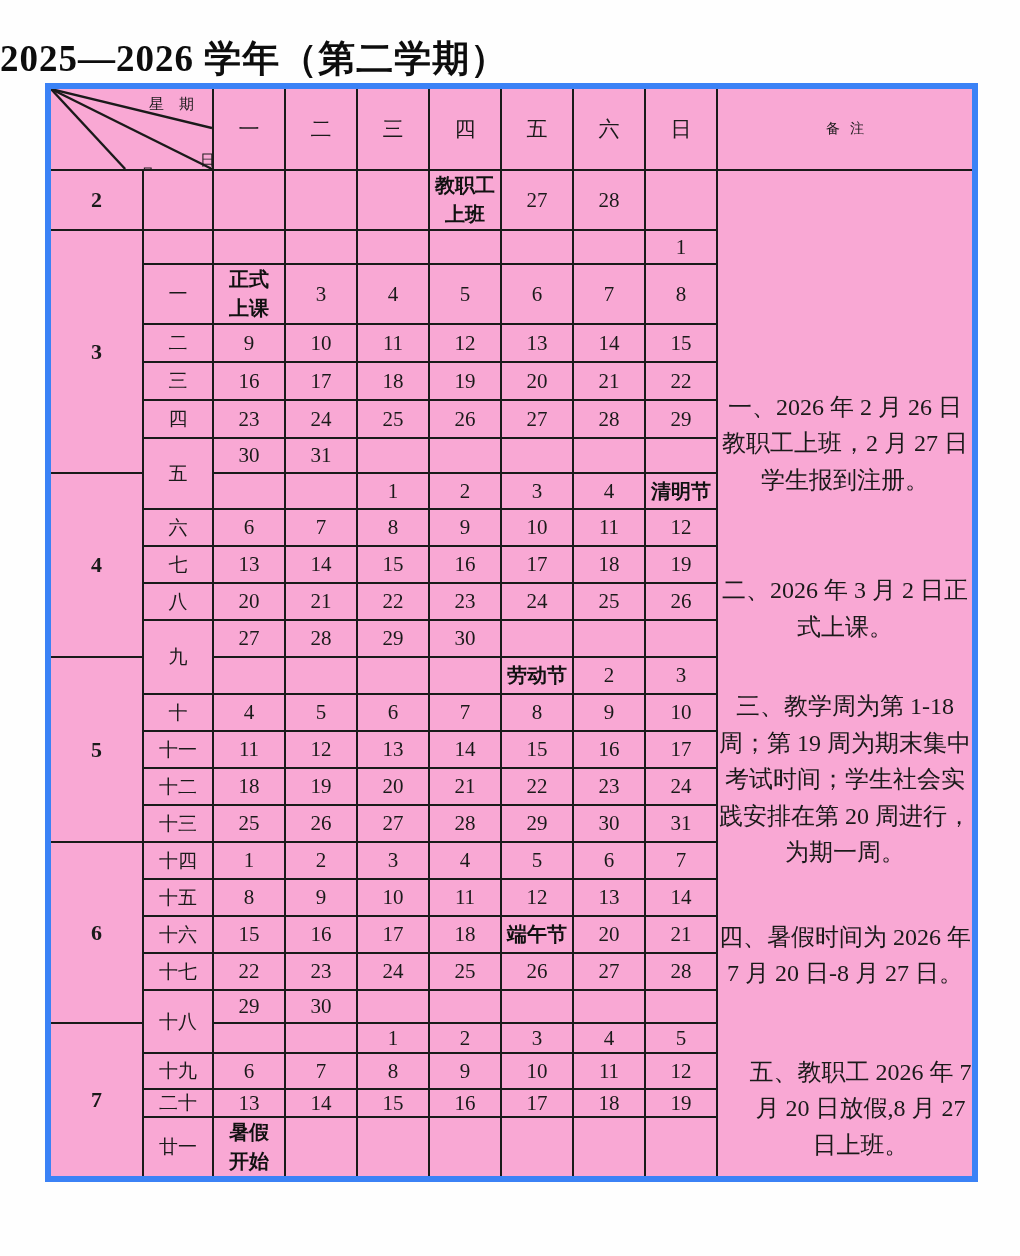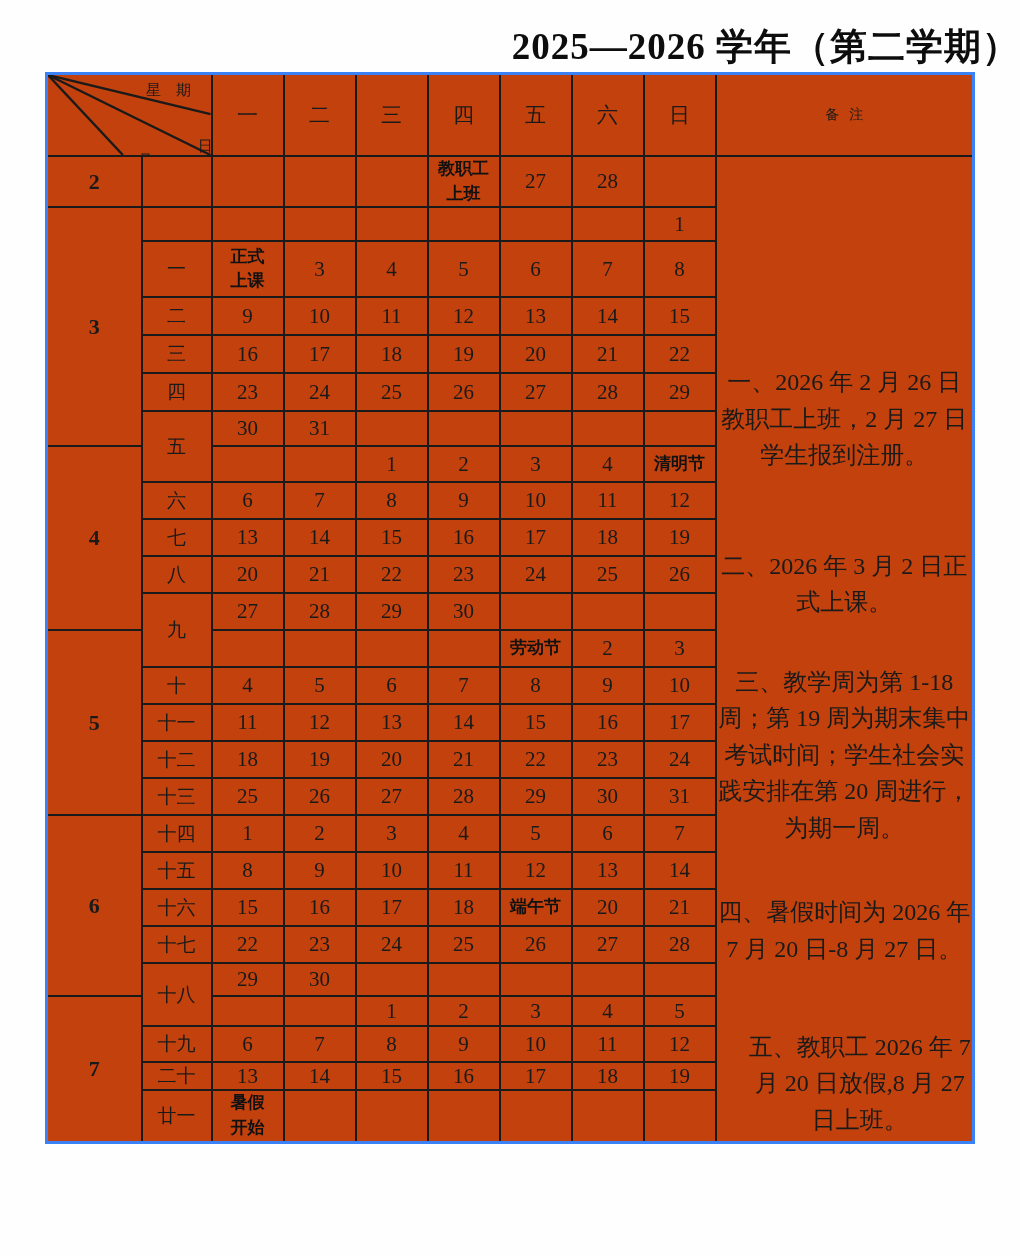--- a/index.html
+++ b/index.html
@@ -2,27 +2,27 @@
 <html><head>
 <meta charset="utf-8">
 <style>
   html,body{margin:0;padding:0;}
   body{
     width:1020px;height:1256px;background:#fefefe;position:relative;
     font-family:"Liberation Serif","DejaVu Serif",serif;color:#1a1a1a;
     overflow:hidden;
   }
   .title{
-    text-align:right;padding-top:22px;font-size:37px;font-weight:bold;
-    letter-spacing:1px;color:#0d0d0d;margin-left:12px;
+    text-align:left;padding-top:34px;font-size:37px;font-weight:bold;
+    letter-spacing:1px;color:#0d0d0d;
   }
   table#cal{
-    position:absolute;left:45px;top:72px;
-    border-collapse:collapse;table-layout:fixed;background:#c2410c;
-    border:3px solid #3b82f6;
+    position:absolute;left:45px;top:83px;
+    border-collapse:collapse;table-layout:fixed;background:#f9a8d4;
+    border:6px solid #3b82f6;
   }
   #cal th,#cal td{
     border:2px solid #1a1a1a;padding:0;text-align:center;vertical-align:middle;
     overflow:hidden;
   }
   thead th{height:80px;font-weight:normal;}
   th.day-h{font-size:21px;}
   th.remark-h{font-size:14px;letter-spacing:10px;text-indent:10px;}
   
   th.corner{position:relative;padding:0;}
@@ -43,21 +43,21 @@
   tbody tr:nth-child(7){height:35px;}
   tbody tr:nth-child(8){height:36px;}
   tbody tr:nth-child(22){height:33px;padding-left:24px;}
   tbody tr:nth-child(23){height:30px;}
   tbody tr:nth-child(24){height:36px;padding-left:44px;}
   tbody tr:nth-child(25){height:17px;}
   tbody tr:nth-child(26){height:52px;}
   td.month-cell{font-size:22px;font-weight:bold;}
   td.week-cell{font-size:19px;}
   td.day-cell{font-size:21px;white-space:pre-line;}
-  td.day-cell.event{font-size:17px;font-weight:bold;line-height:1.45;color:#111;}
+  td.day-cell.event{font-size:20px;font-weight:bold;line-height:1.45;color:#111;}
   
   td.remark-cell{vertical-align:top;text-align:justify;padding:0 17px;}
   td.remark-cell p{
     margin:0;font-size:24px;line-height:1.52;color:#1a1a1a;
     text-justify:inter-character;
   }
   td.remark-cell p:nth-child(1){margin-top:205px;}
   td.remark-cell p:nth-child(2){margin-top:74px;}
   td.remark-cell p:nth-child(3){margin-top:43px;}
   td.remark-cell p:nth-child(4){margin-top:48px;}

